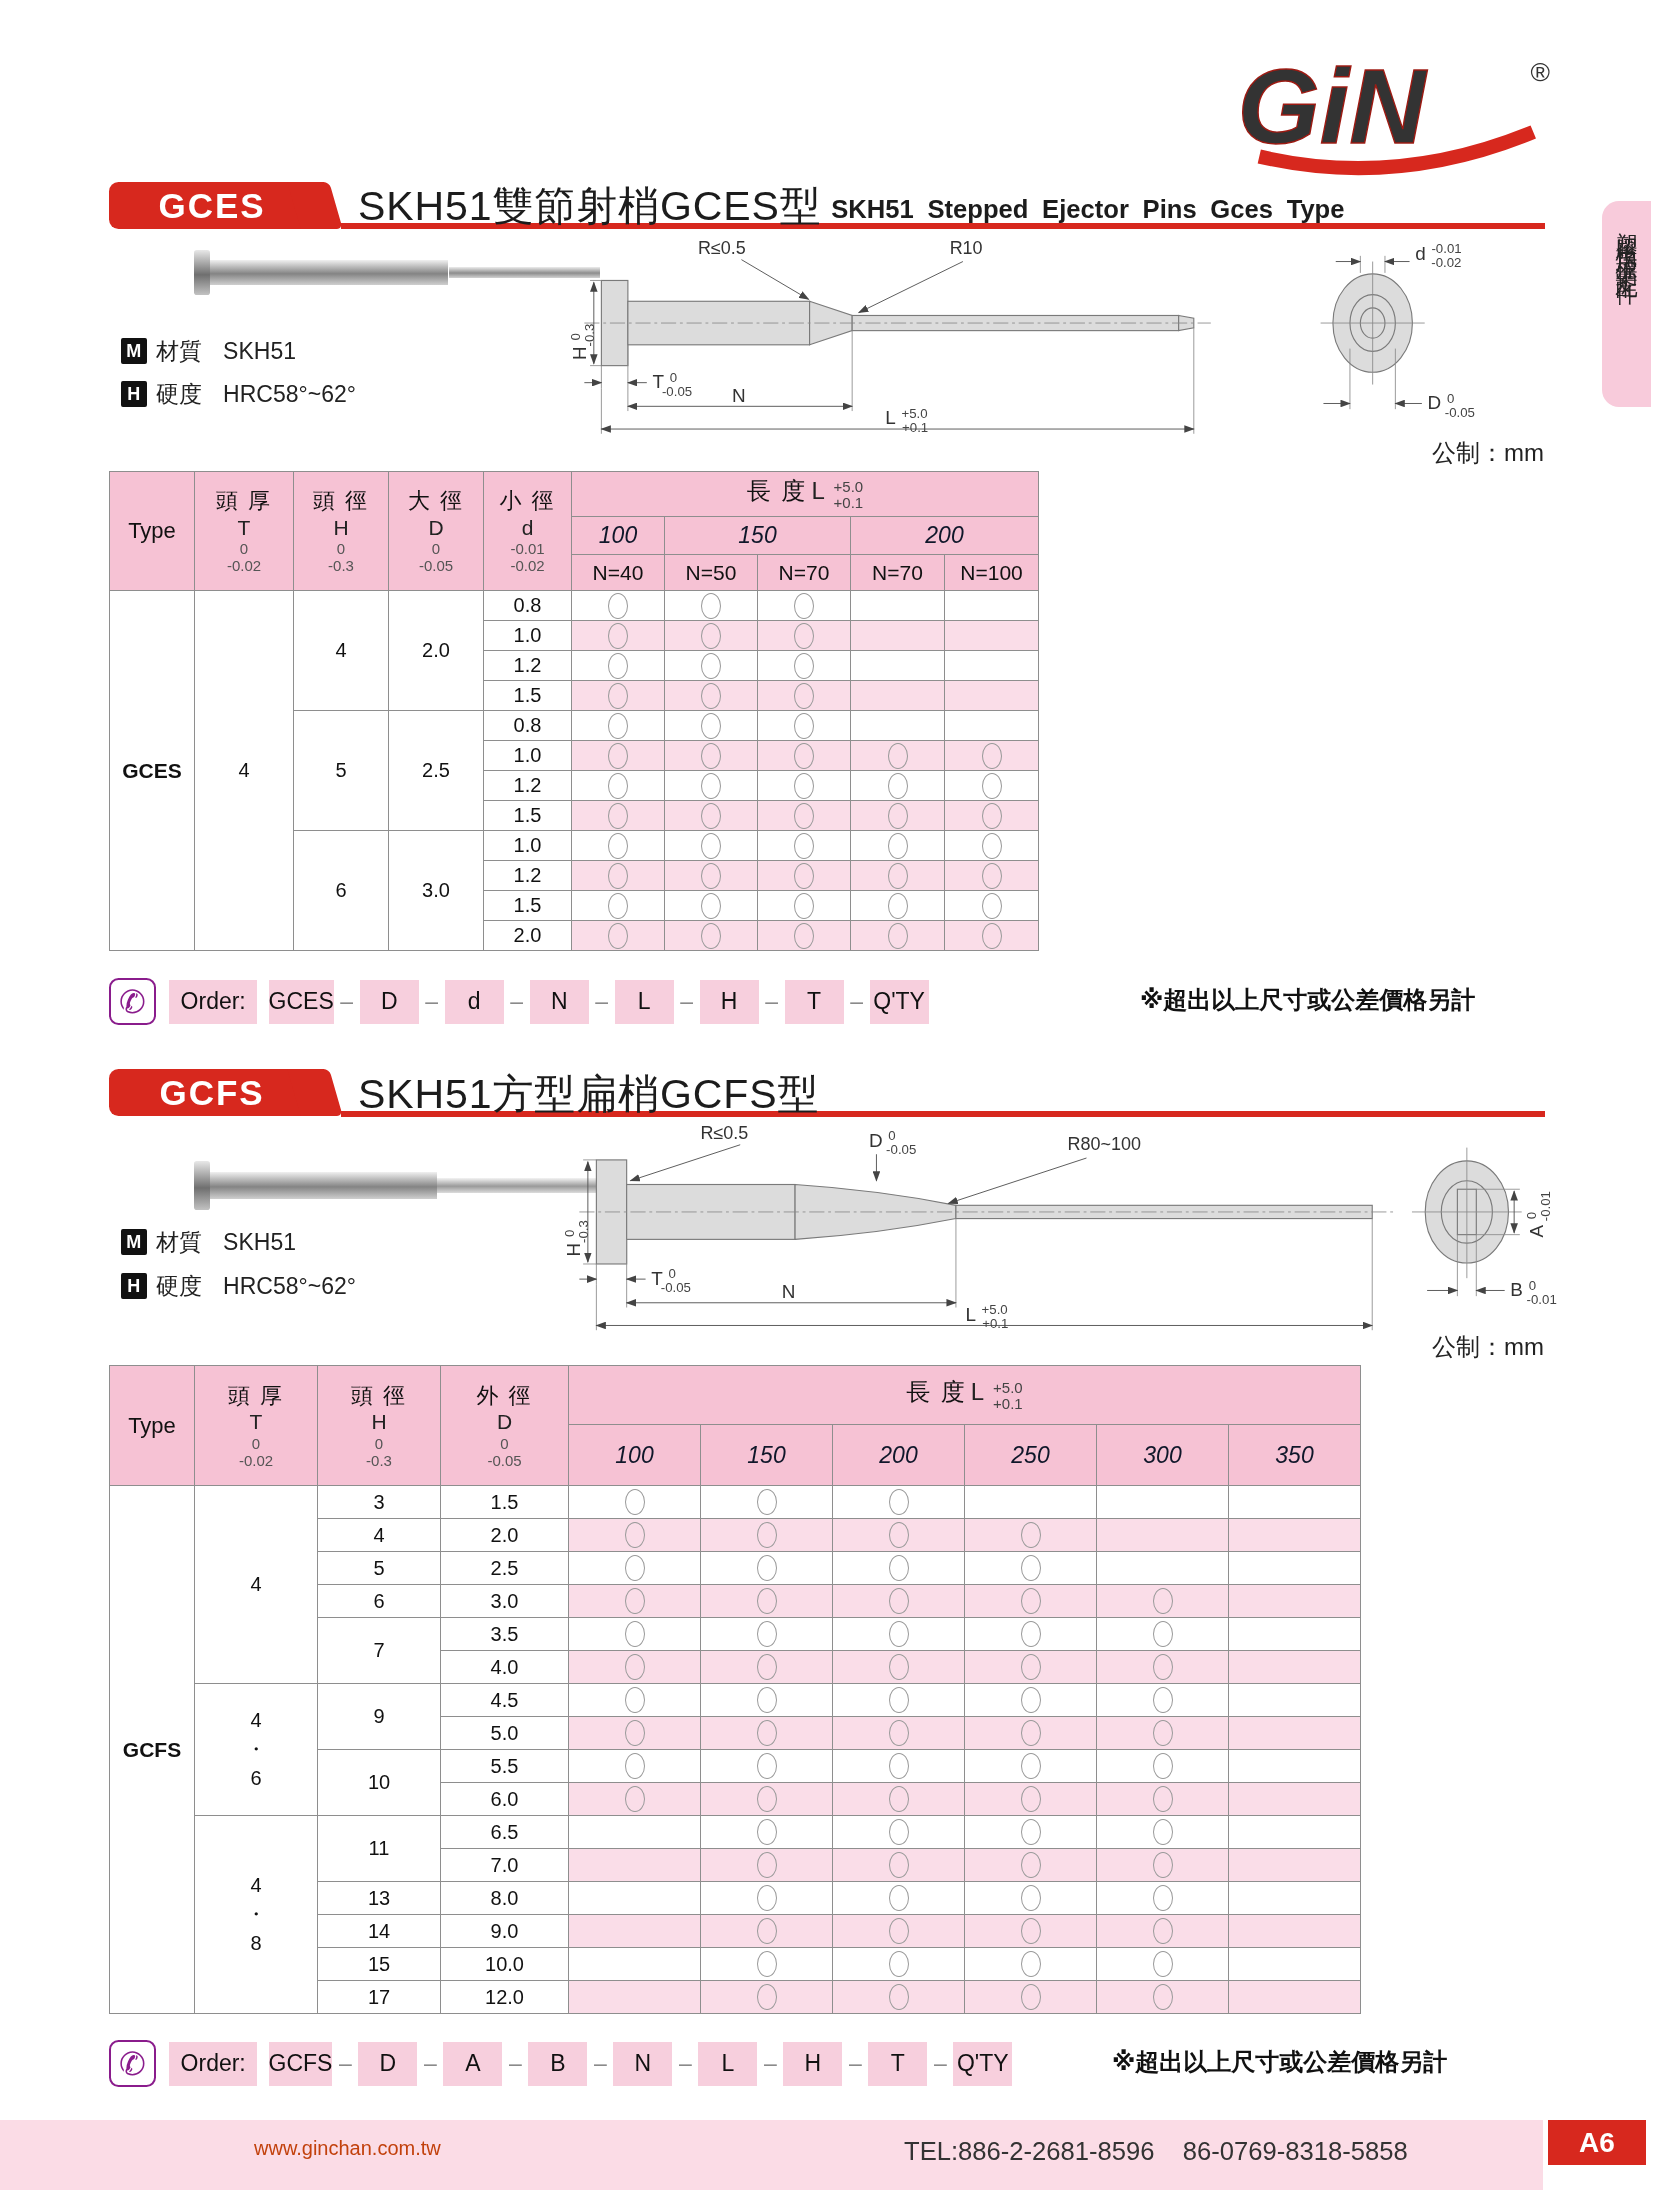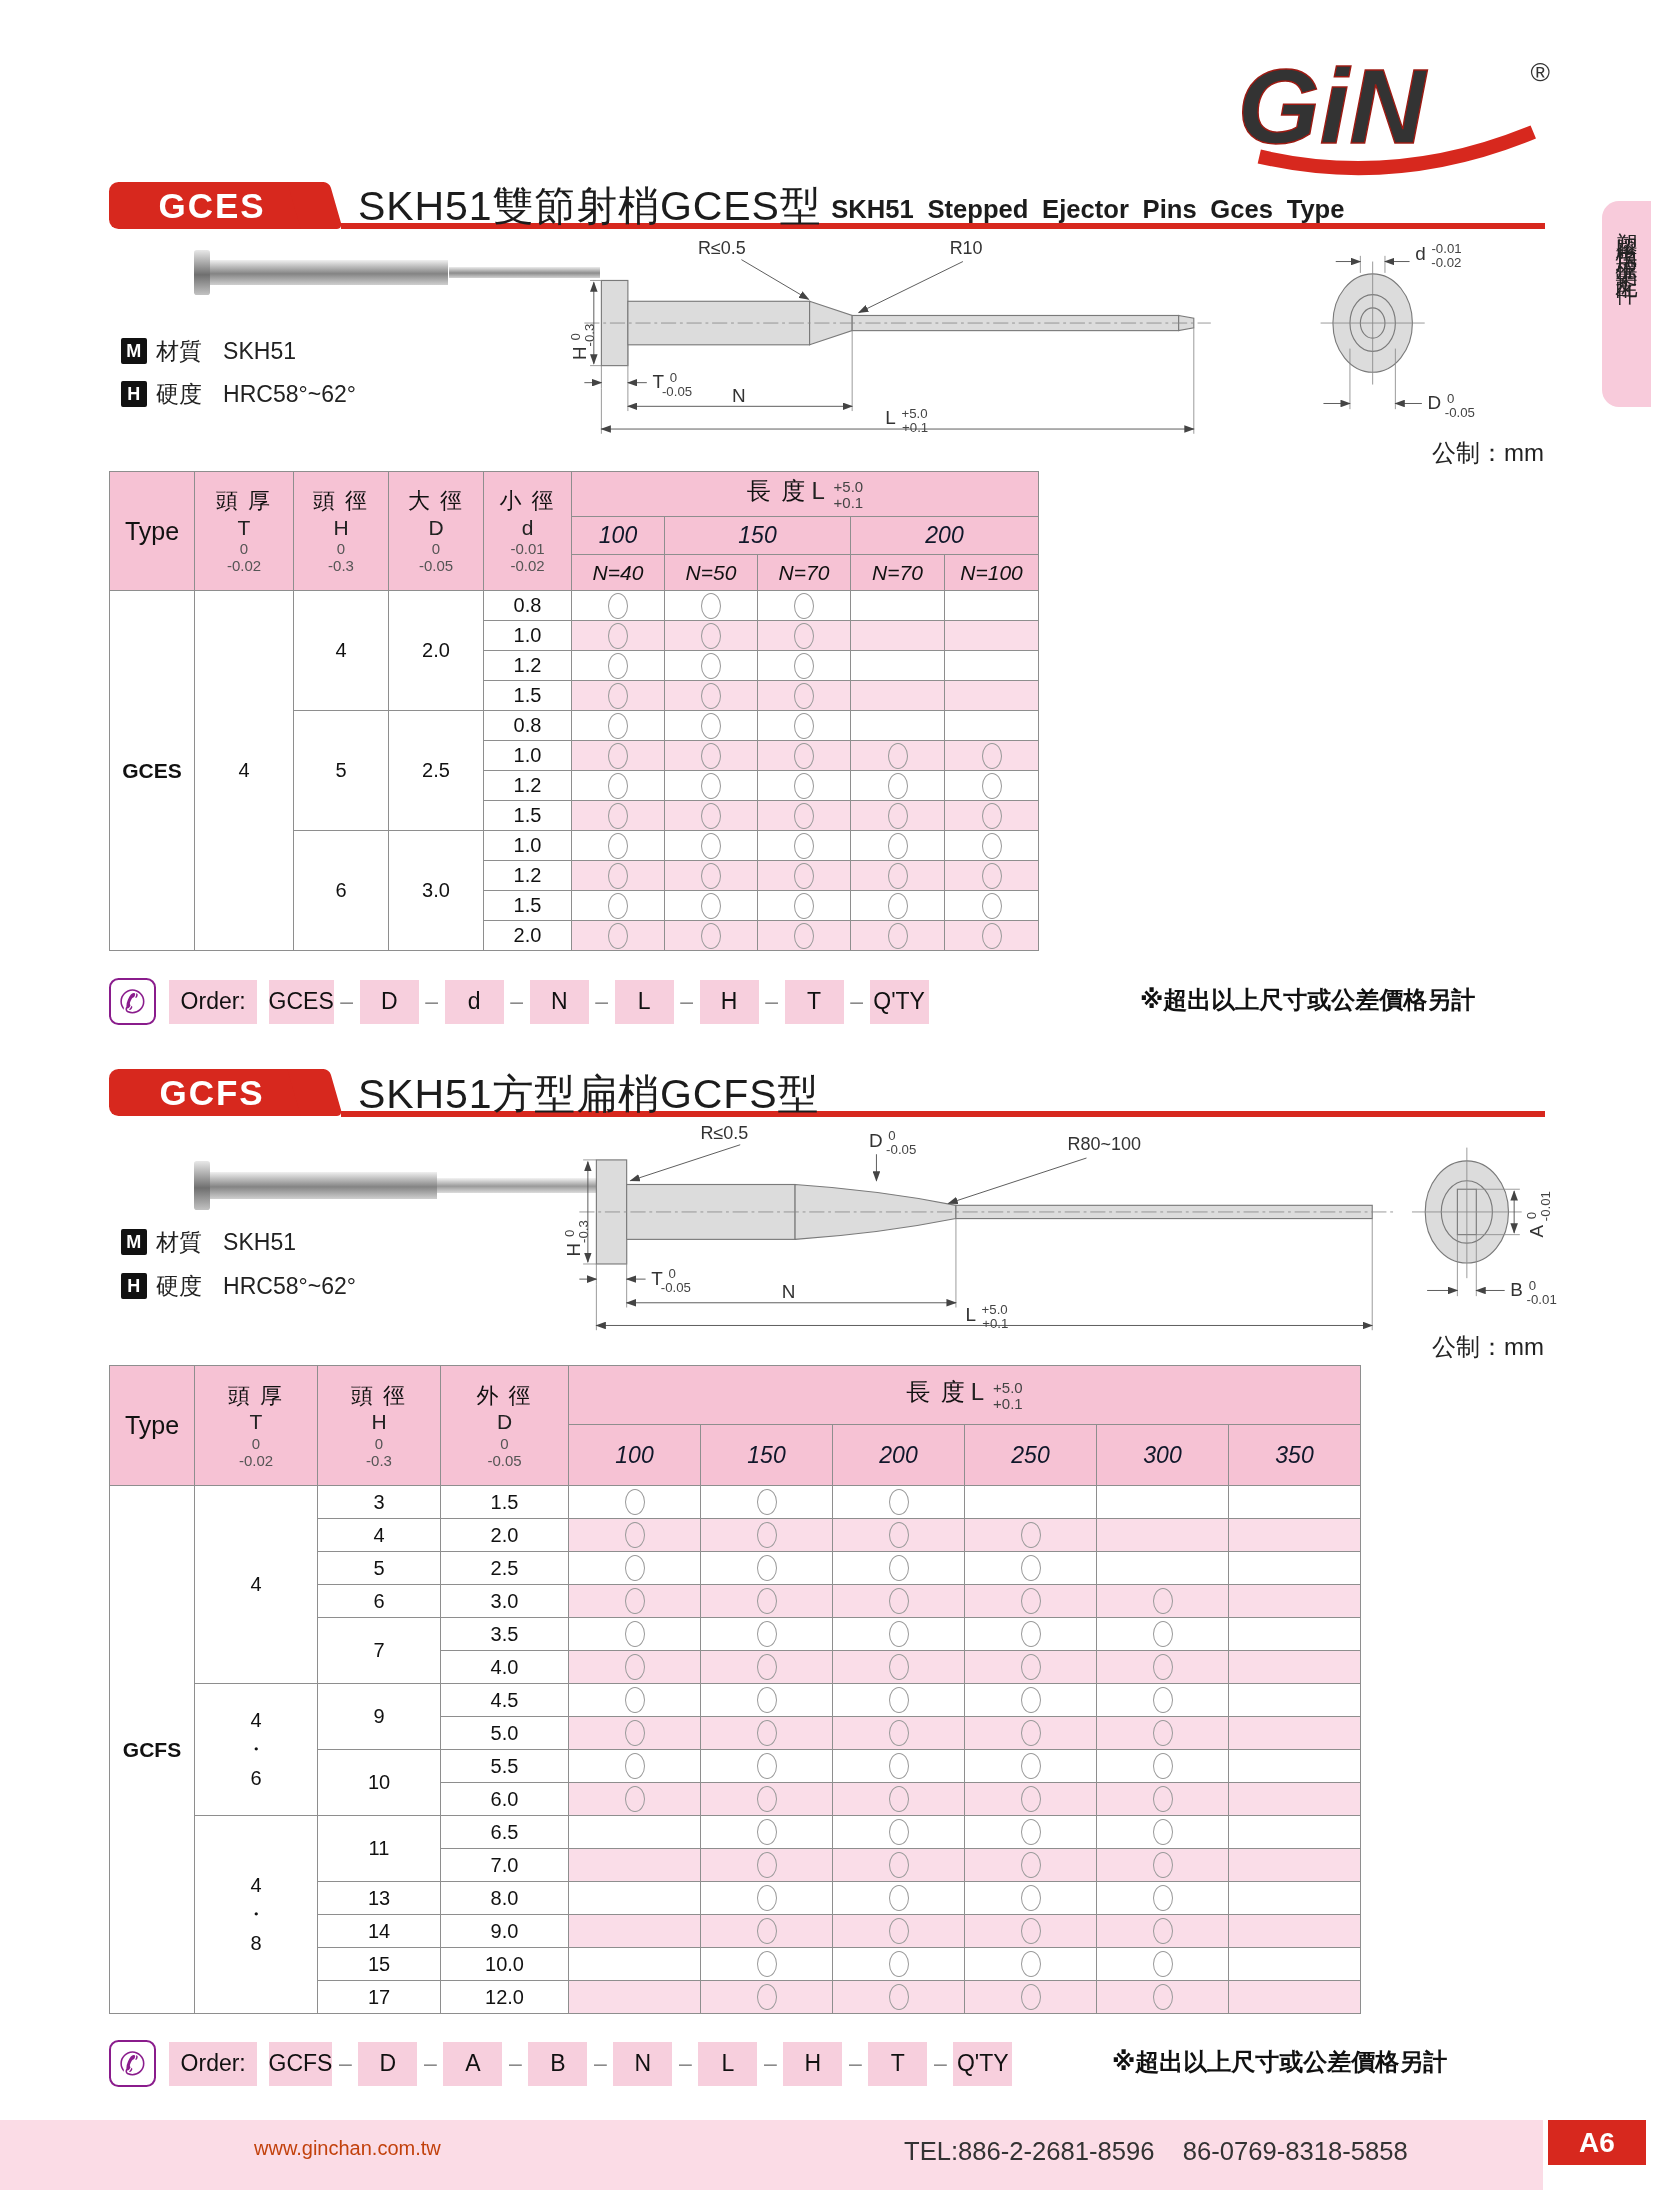--- a/index.html
+++ b/index.html
@@ -58,27 +58,27 @@
 
   .metric{font-size:24px;color:#222;text-align:right;width:227px;}
 
   
   table.dtable{border-collapse:collapse;table-layout:fixed;background:#fff;border:1.9px solid #6e6e6e;}
   .dtable th,.dtable td{border:0.9px solid #8e8e8e;text-align:center;vertical-align:middle;padding:0;overflow:hidden;}
   .dtable th{background:#F6C2D4;font-weight:normal;}
   .hz{font-size:22px;color:#111;letter-spacing:1.9px;line-height:1.25;}
   .hs{font-size:21px;color:#222;line-height:1.2;}
   .ht{font-size:15px;color:#555;line-height:1.15;}
-  .type-h{font-size:25px;color:#111;}
+  .type-h{font-size:22px;color:#111;}
   .lenhead .hz,.lenhead .hs{font-size:24px;}
   .tolstack{display:inline-block;vertical-align:middle;text-align:left;margin-left:4.7px;}
   .tolstack i{display:block;font-style:normal;font-size:15px;color:#444;line-height:1.1;}
   .hr2 th{font-size:23px;color:#0f172a;font-style:italic;}
   .hr3 th{font-size:21px;color:#111;}
-  .gces-t .hr1{height:45px;} .gces-t .hr2{height:38px;} .gces-t .hr3{height:36px;font-style:italic;}
+  .gces-t .hr1{height:45px;} .gces-t .hr2{height:38px;} .gces-t .hr3{height:36px;}
   .gces-t tbody tr{height:30px;}
   .gcfs-t .hr1{height:59px;} .gcfs-t .hr2{height:61px;}
   .gcfs-t tbody tr{height:33px;}
   tbody .vcell{font-size:20px;color:#111;background:#fff;}
   tbody .tval{white-space:pre-line;line-height:1.45;}
   tbody .tcell{font-size:21px;font-weight:bold;background:#fff;color:#111;}
   td.avail{background:#fff;}
   td.avail.stripe{background:#FADDE8;}
   .circ{display:inline-block;width:18px;height:24px;border:1.4px solid #9a9a9a;border-radius:50%;
     vertical-align:middle;background:transparent;}

